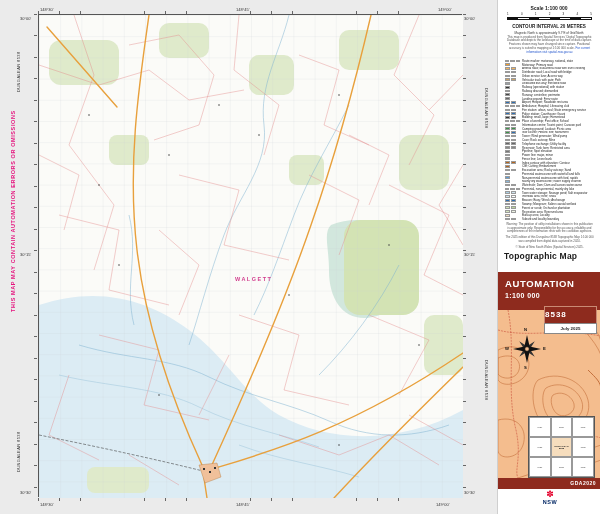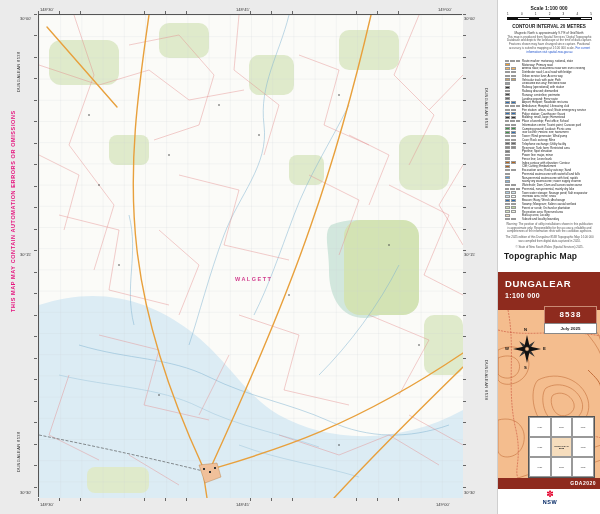--- a/index.html
+++ b/index.html
@@ -35,21 +35,21 @@
   .leg-chips span { width:5px; height:2.6px; border:0.3px solid #9a9a9a; }
   .leg-label { font-size:2.9px; color:#222; white-space:nowrap; overflow:hidden; padding-left:2px; }
   .disclaimers { top:223px; left:7px; width:89px; font-size:2.9px; line-height:1.25; text-align:center; color:#555; }
   .disclaimers p { margin-bottom:2.5px; }
   .product-type { top:251px; left:6px; font-size:8.5px; font-weight:bold; color:#1c1c1c; letter-spacing:.2px; }
   .title-box { top:272px; left:0; width:103px; height:38px; background:#8e2b1e; color:#fff; }
   .title-name { position:absolute; left:7px; top:6px; font-size:9.5px; font-weight:bold; letter-spacing:.6px; }
   .title-scale { position:absolute; left:7px; top:20px; font-size:7px; font-weight:bold; letter-spacing:.4px; }
   .art { top:310px; left:0; width:103px; height:168px; background:#f4bd8e; overflow:visible; }
   .sheetnum-box { position:absolute; left:46px; top:-4px; width:53px; height:20px; background:#8e2b1e;
-    border:0.8px solid #c98a74; color:#fff; font-size:8px; font-weight:bold; text-align:center; line-height:15px; letter-spacing:1px; }
+    border:0.8px solid #c98a74; color:#fff; font-size:8px; font-weight:bold; line-height:15px; letter-spacing:1px; }
   .edition-box { position:absolute; left:46px; top:12.5px; width:53px; height:11px; background:#fff;
     border:0.6px solid #888; font-size:4.4px; font-weight:bold; color:#222; text-align:center; line-height:10px; }
   .compass { position:absolute; left:9px; top:19px; width:40px; height:40px; }
   .compass b { position:absolute; font-size:4.2px; color:#111; font-weight:bold; }
   #index-grid { position:absolute; left:30px; top:106px; width:67px; height:62px; background:#fff;
     border:0.8px solid #555; display:grid; grid-template-columns:repeat(3,1fr); grid-template-rows:repeat(3,1fr); }
   .idx-cell { border:0.3px solid #999; font-size:2.2px; color:#444; display:flex; align-items:center; justify-content:center; text-align:center; padding:1px; }
   .idx-center { background:#f6ddbd; font-weight:bold; color:#222; }
   .gda-bar { top:478px; left:0; width:103px; height:11px; background:#8e2b1e; color:#fff;
     font-size:5px; font-weight:bold; text-align:right; line-height:11px; padding-right:5px; letter-spacing:.5px; }
@@ -502,21 +502,21 @@
 
     <div class="abs disclaimers">
       <p>Warning: The position of utility installations shown in this publication is approximate only. Responsibility for the accuracy, reliability and completeness of the information rests with the custodian agencies.</p>
       <p>The 2025 edition of this Dungalear 8538 Topographic Map 1:100 000 was compiled from digital data captured in 2024.</p>
       <p>© State of New South Wales (Spatial Services) 2025.</p>
     </div>
 
     <div class="abs product-type">Topographic Map</div>
 
     <div class="abs title-box">
-      <div class="title-name">DUNGALEAR</div>
+      <div class="title-name">AUTOMATION</div>
       <div class="title-scale">1:100 000</div>
     </div>
 
     <div class="abs art">
       <svg width="103" height="168" viewBox="0 0 103 168" style="position:absolute;left:0;top:0">
         <g fill="none" stroke="#c4703c" stroke-width="0.6">
           <path d="M0,40 C20,30 35,45 30,60 C25,75 5,78 0,70 Z"></path>
           <path d="M0,48 C14,42 24,50 21,60 C18,70 4,70 0,64 Z"></path>
           <path d="M40,70 C60,60 85,70 90,90 C95,110 75,125 55,120 C35,115 30,80 40,70 Z"></path>
           <path d="M48,78 C62,70 80,78 84,92 C88,106 72,116 58,112 C44,108 42,84 48,78 Z"></path>

